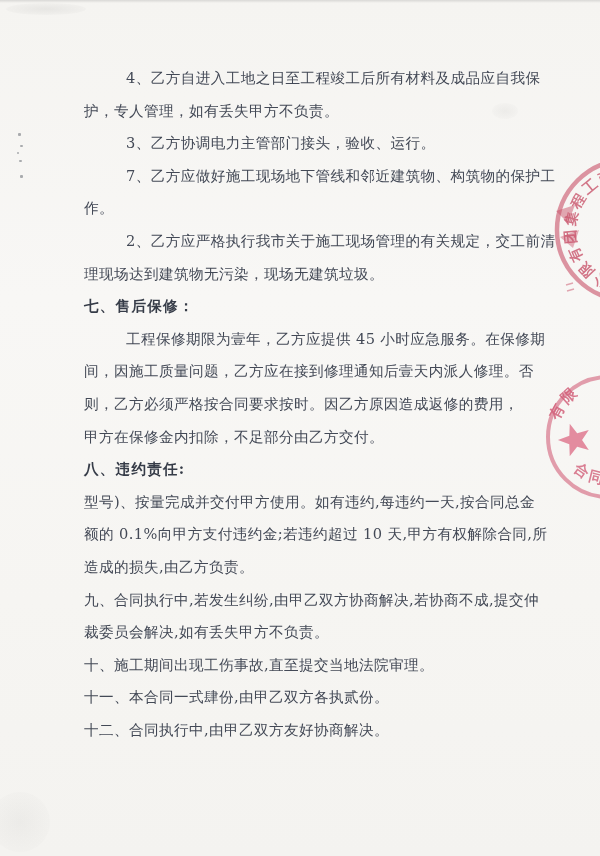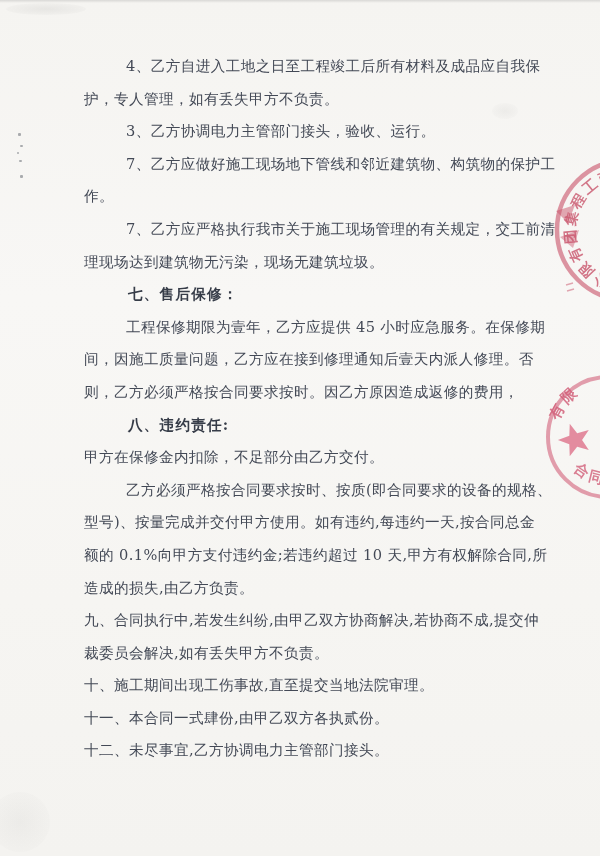--- a/index.html
+++ b/index.html
@@ -15,31 +15,31 @@
     overflow: hidden;
   }
   .page::before {
     content: "";
     position: absolute; top: 0; left: 0; right: 0; height: 3px;
     background: linear-gradient(180deg, rgba(90,90,90,0.18), rgba(90,90,90,0));
     pointer-events: none;
   }
   .doc {
     position: absolute;
-    left: 84px; top: 50px; width: 462px;
+    left: 84px; top: 62px; width: 462px;
   }
   .ln {
     white-space: nowrap;
     height: 32.6px; line-height: 32.6px;
     font-size: 14.6px;
     letter-spacing: 0.4px;
     color: #434956;
   }
   .ln.indent { padding-left: 42px; }
-  .ln.heading { font-weight: bold; color: #363c48; letter-spacing: 1.2px; margin-left: 44px; }
+  .ln.heading { font-weight: bold; color: #363c48; letter-spacing: 1.2px; }
   .stamp { position: absolute; pointer-events: none; }
   .stamp text { font-family: "DejaVu Serif", "Liberation Serif", serif; font-weight: bold; }
   .speck { position: absolute; background: #6a6e75; opacity: 0.55; border-radius: 1px; }
   .smudge { position: absolute; border-radius: 50%; pointer-events: none; }
   .smudge.tl { left: 6px; top: 3px; width: 80px; height: 12px;
     background: radial-gradient(ellipse at center, rgba(60,60,60,0.08), rgba(60,60,60,0)); }
   .smudge.mid { left: 492px; top: 103px; width: 26px; height: 16px;
     background: radial-gradient(ellipse at center, rgba(80,80,80,0.06), rgba(80,80,80,0)); }
   .smudge.bl { left: -10px; top: 792px; width: 60px; height: 60px;
     background: radial-gradient(ellipse at center, rgba(80,80,80,0.05), rgba(80,80,80,0)); }
@@ -58,37 +58,36 @@
   <div class="speck" style="left:17px;top:152px;width:2px;height:2px;"></div>
   <div class="speck" style="left:19px;top:160px;width:3px;height:2px;"></div>
   <div class="speck" style="left:20px;top:175px;width:3px;height:3px;"></div>
 
   <div class="doc">
     <div class="ln indent">4、乙方自进入工地之日至工程竣工后所有材料及成品应自我保</div>
     <div class="ln">护，专人管理，如有丢失甲方不负责。</div>
     <div class="ln indent">3、乙方协调电力主管部门接头，验收、运行。</div>
     <div class="ln indent">7、乙方应做好施工现场地下管线和邻近建筑物、构筑物的保护工</div>
     <div class="ln">作。</div>
-    <div class="ln indent">7、乙方应严格执行我市关于施工现场管理的有关规定，交工前清</div>
+    <div class="ln indent">2、乙方应严格执行我市关于施工现场管理的有关规定，交工前清</div>
     <div class="ln">理现场达到建筑物无污染，现场无建筑垃圾。</div>
     <div class="ln heading">七、售后保修：</div>
     <div class="ln indent">工程保修期限为壹年，乙方应提供 45 小时应急服务。在保修期</div>
     <div class="ln">间，因施工质量问题，乙方应在接到修理通知后壹天内派人修理。否</div>
     <div class="ln">则，乙方必须严格按合同要求按时。因乙方原因造成返修的费用，</div>
+    <div class="ln">甲方在保修金内扣除，不足部分由乙方交付。</div>
     <div class="ln heading">八、违约责任:</div>
-    <div class="ln">甲方在保修金内扣除，不足部分由乙方交付。</div>
-    <div class="ln indent">乙方必须严格按合同要求按时、按质(即合同要求的设备的规格、</div>
     <div class="ln">型号)、按量完成并交付甲方使用。如有违约,每违约一天,按合同总金</div>
     <div class="ln">额的 0.1%向甲方支付违约金;若违约超过 10 天,甲方有权解除合同,所</div>
     <div class="ln">造成的损失,由乙方负责。</div>
     <div class="ln">九、合同执行中,若发生纠纷,由甲乙双方协商解决,若协商不成,提交仲</div>
     <div class="ln">裁委员会解决,如有丢失甲方不负责。</div>
     <div class="ln">十、施工期间出现工伤事故,直至提交当地法院审理。</div>
     <div class="ln">十一、本合同一式肆份,由甲乙双方各执贰份。</div>
-    <div class="ln">十二、未尽事宜,乙方协调电力主管部门接头。</div>
+    <div class="ln">十二、合同执行中,由甲乙双方友好协商解决。</div>
   </div>
 
   <svg class="stamp" style="left:542px;top:145px;" width="170" height="170" viewBox="0 0 170 170">
     <defs>
       <path id="seal1-arc" d="M 85 137 A 52 52 0 0 1 85 33" fill="none"></path>
     </defs>
     <circle cx="85" cy="85" r="70" fill="none" stroke="#c9556c" stroke-width="4.5" opacity="0.62"></circle>
     <text font-size="14.5" fill="#c9556c" opacity="0.8" letter-spacing="2.5">
       <textPath href="#seal1-arc">司公限有团集程工政市</textPath>
     </text>

